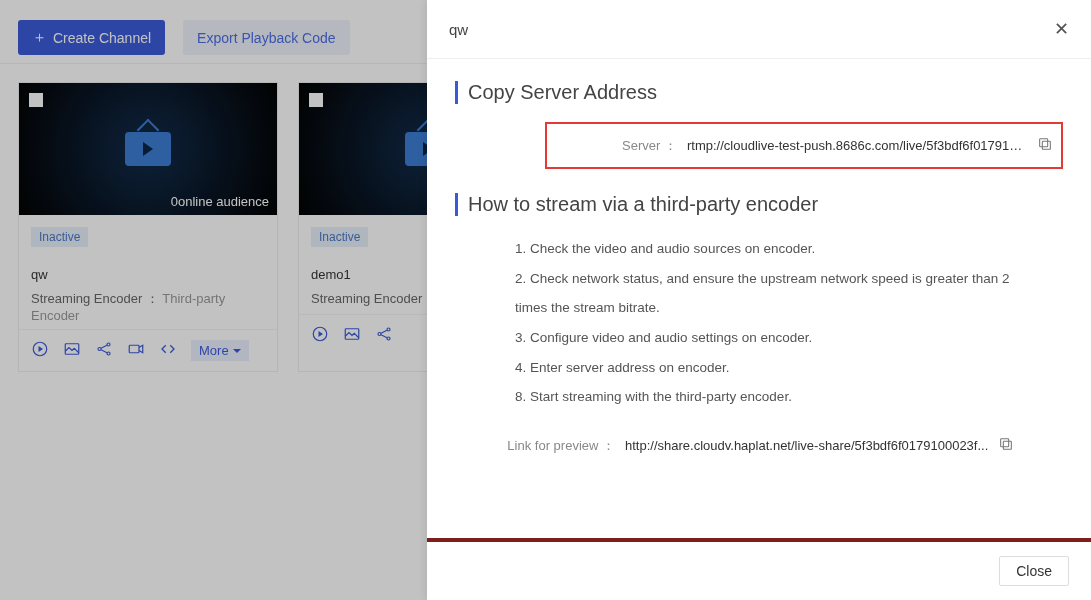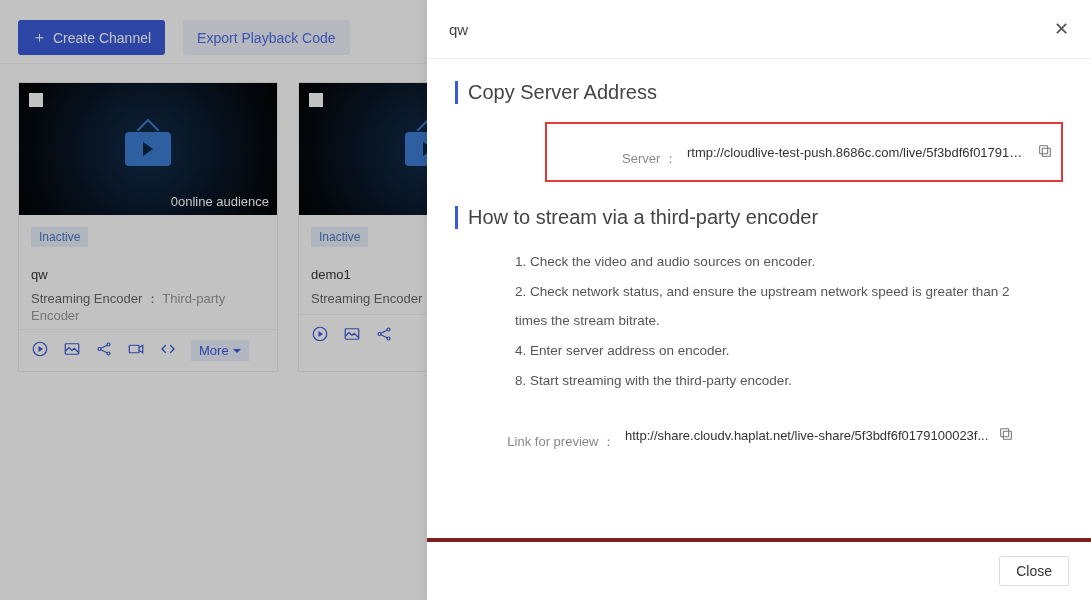--- a/index.html
+++ b/index.html
@@ -184,21 +184,20 @@
   display: flex;
   align-items: center;
   margin: 0 30px 24px 30px;
 }
 .row-label {
   width: 140px;
   text-align: right;
   color: #888;
   font-size: 13px;
   padding-right: 10px;
-  margin-top: 14px;
 }
 .row-value {
   flex: 1;
   display: flex;
   align-items: center;
   gap: 10px;
   overflow: hidden;
 }
 .val-text {
   white-space: nowrap;
@@ -353,20 +352,21 @@
               <rect x="4" y="4" width="12" height="12" rx="1"></rect>
             </svg>
         </span>
       </div>
     </div>
 
     <div class="sec-title">How to stream via a third-party encoder</div>
     <ul class="steps">
       <li>1. Check the video and audio sources on encoder.</li>
       <li>2. Check network status, and ensure the upstream network speed is greater than 2 times the stream bitrate.</li>
+      <li>3. Configure video and audio settings on encoder.</li>
       <li>4. Enter server address on encoder.</li>
       <li>8. Start streaming with the third-party encoder.</li>
     </ul>
 
     <div class="row">
       <div class="row-label">Link for preview ：</div>
       <div class="row-value">
         <span class="val-text">http://share.cloudv.haplat.net/live-share/5f3bdf6f0179100023f...</span>
         <span>
           <svg class="copy-icon" viewBox="0 0 24 24" fill="none" stroke="#777" stroke-width="1.6">

